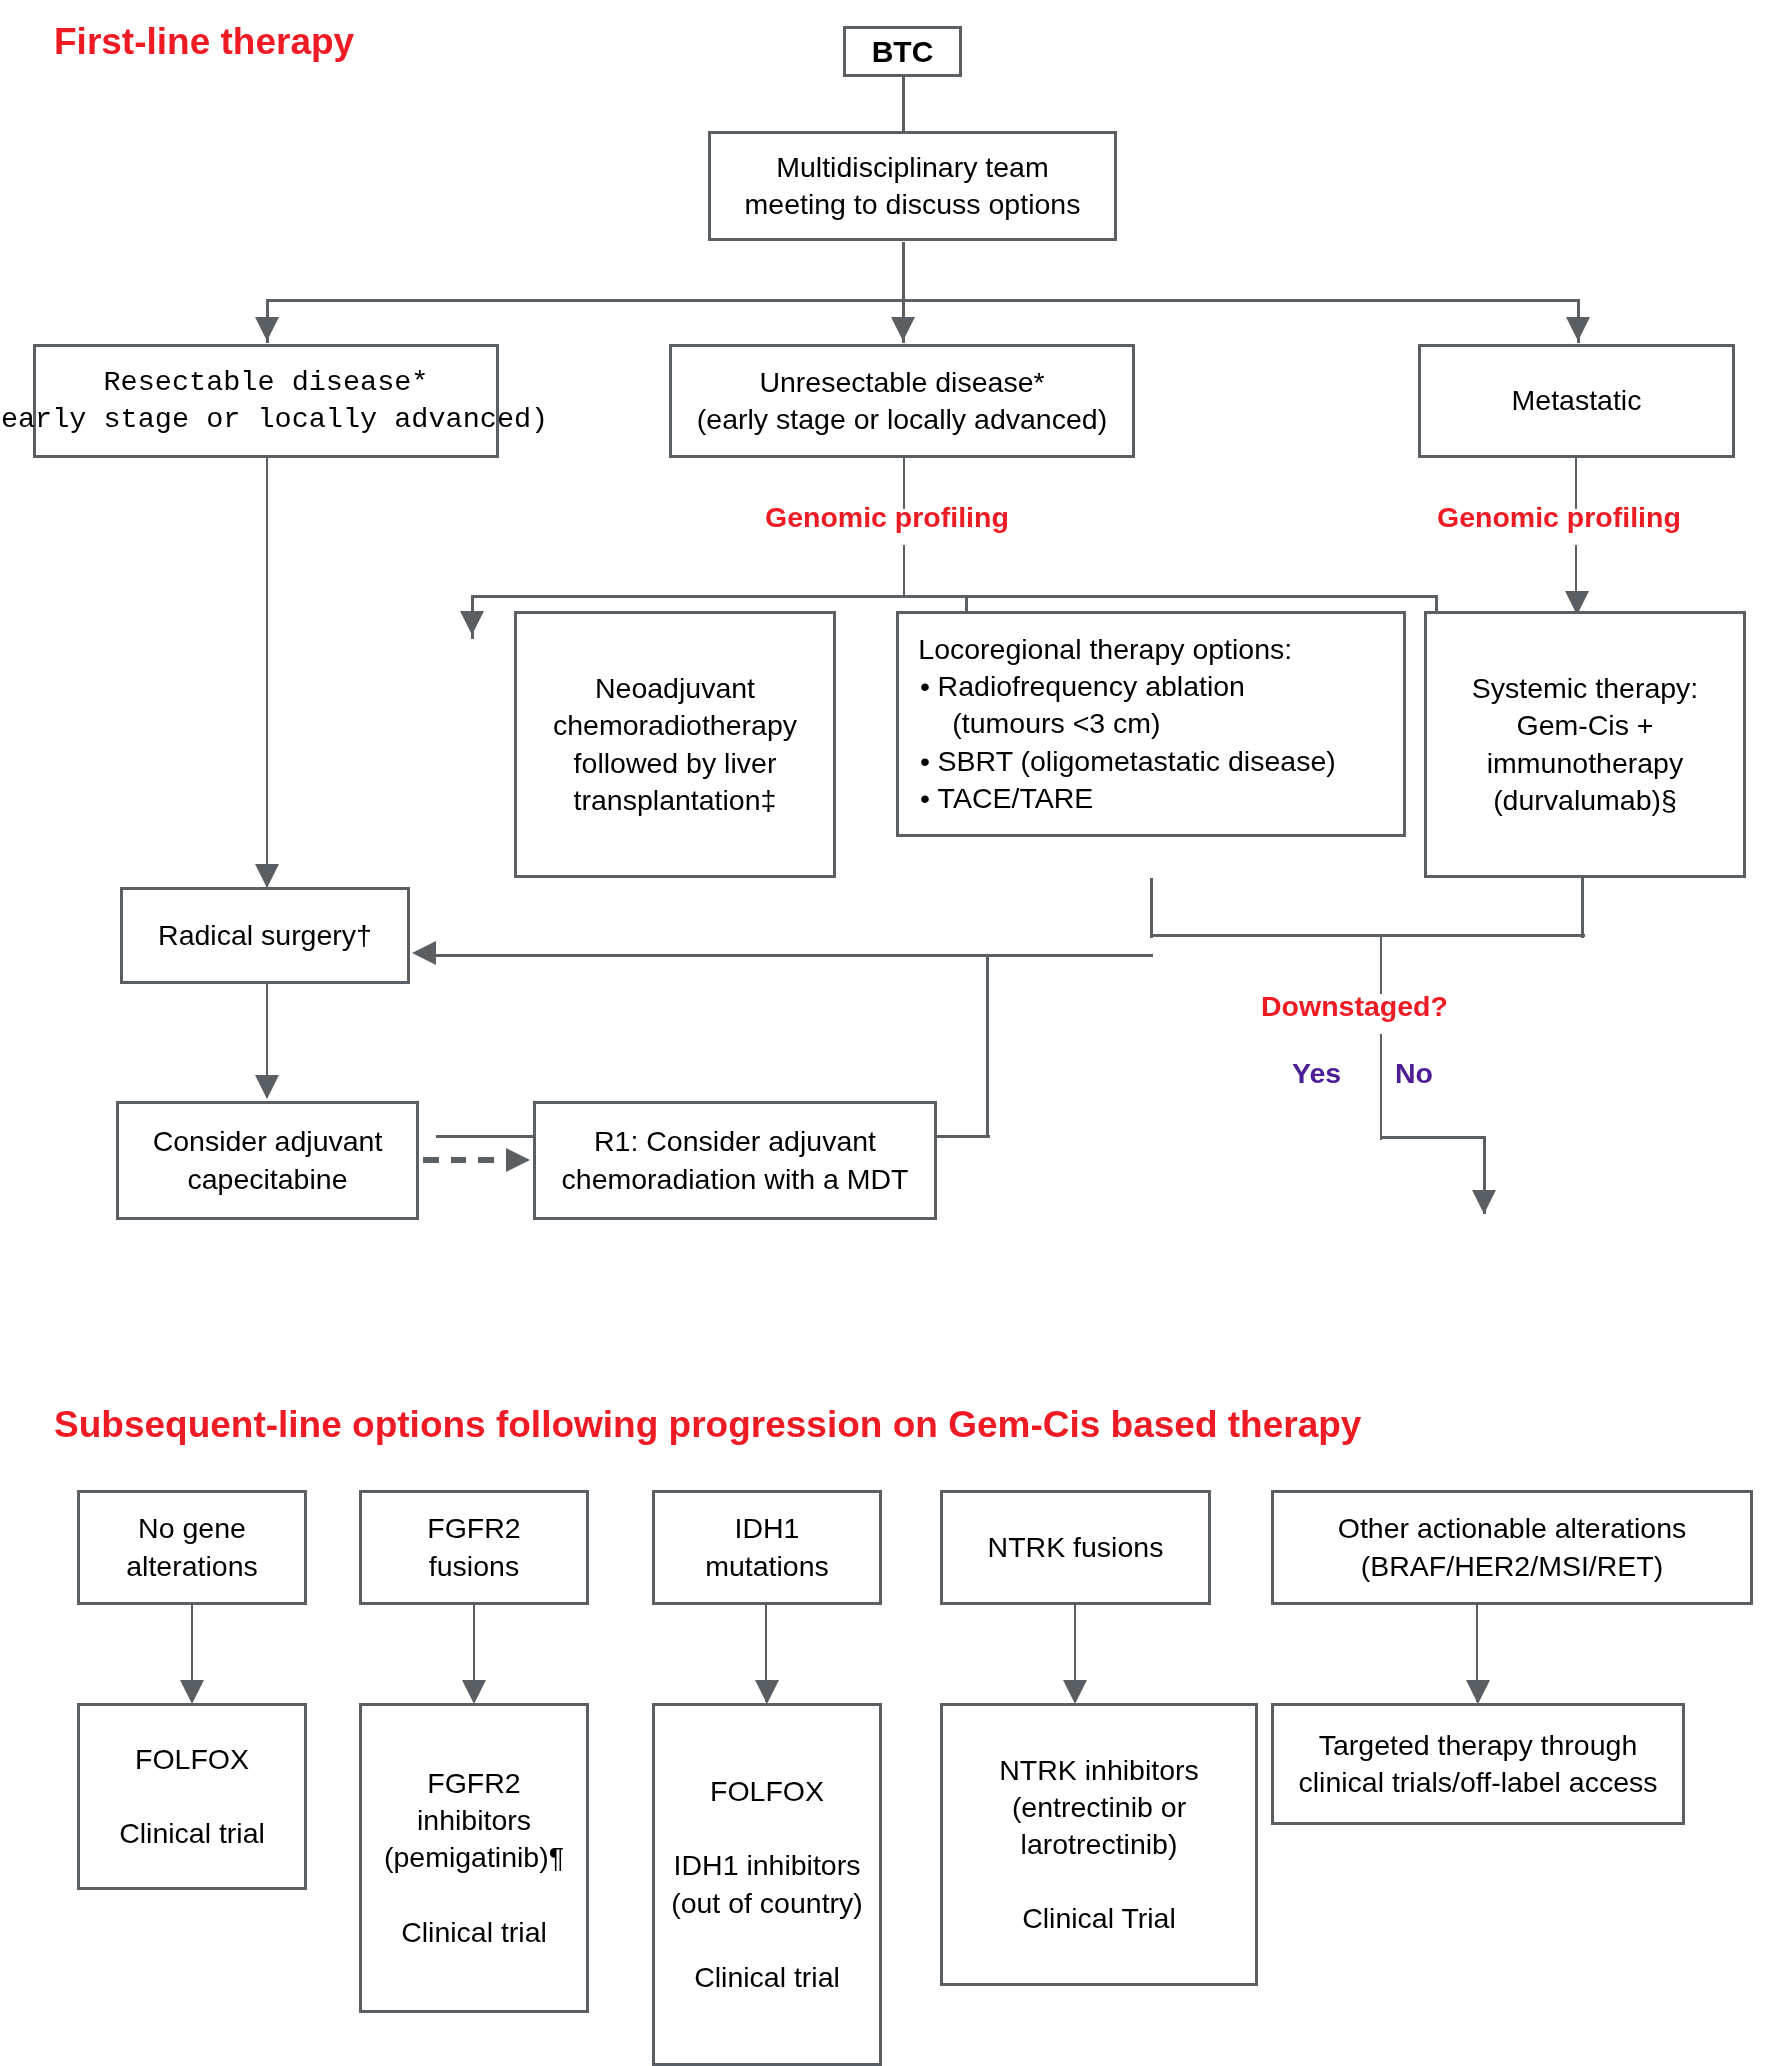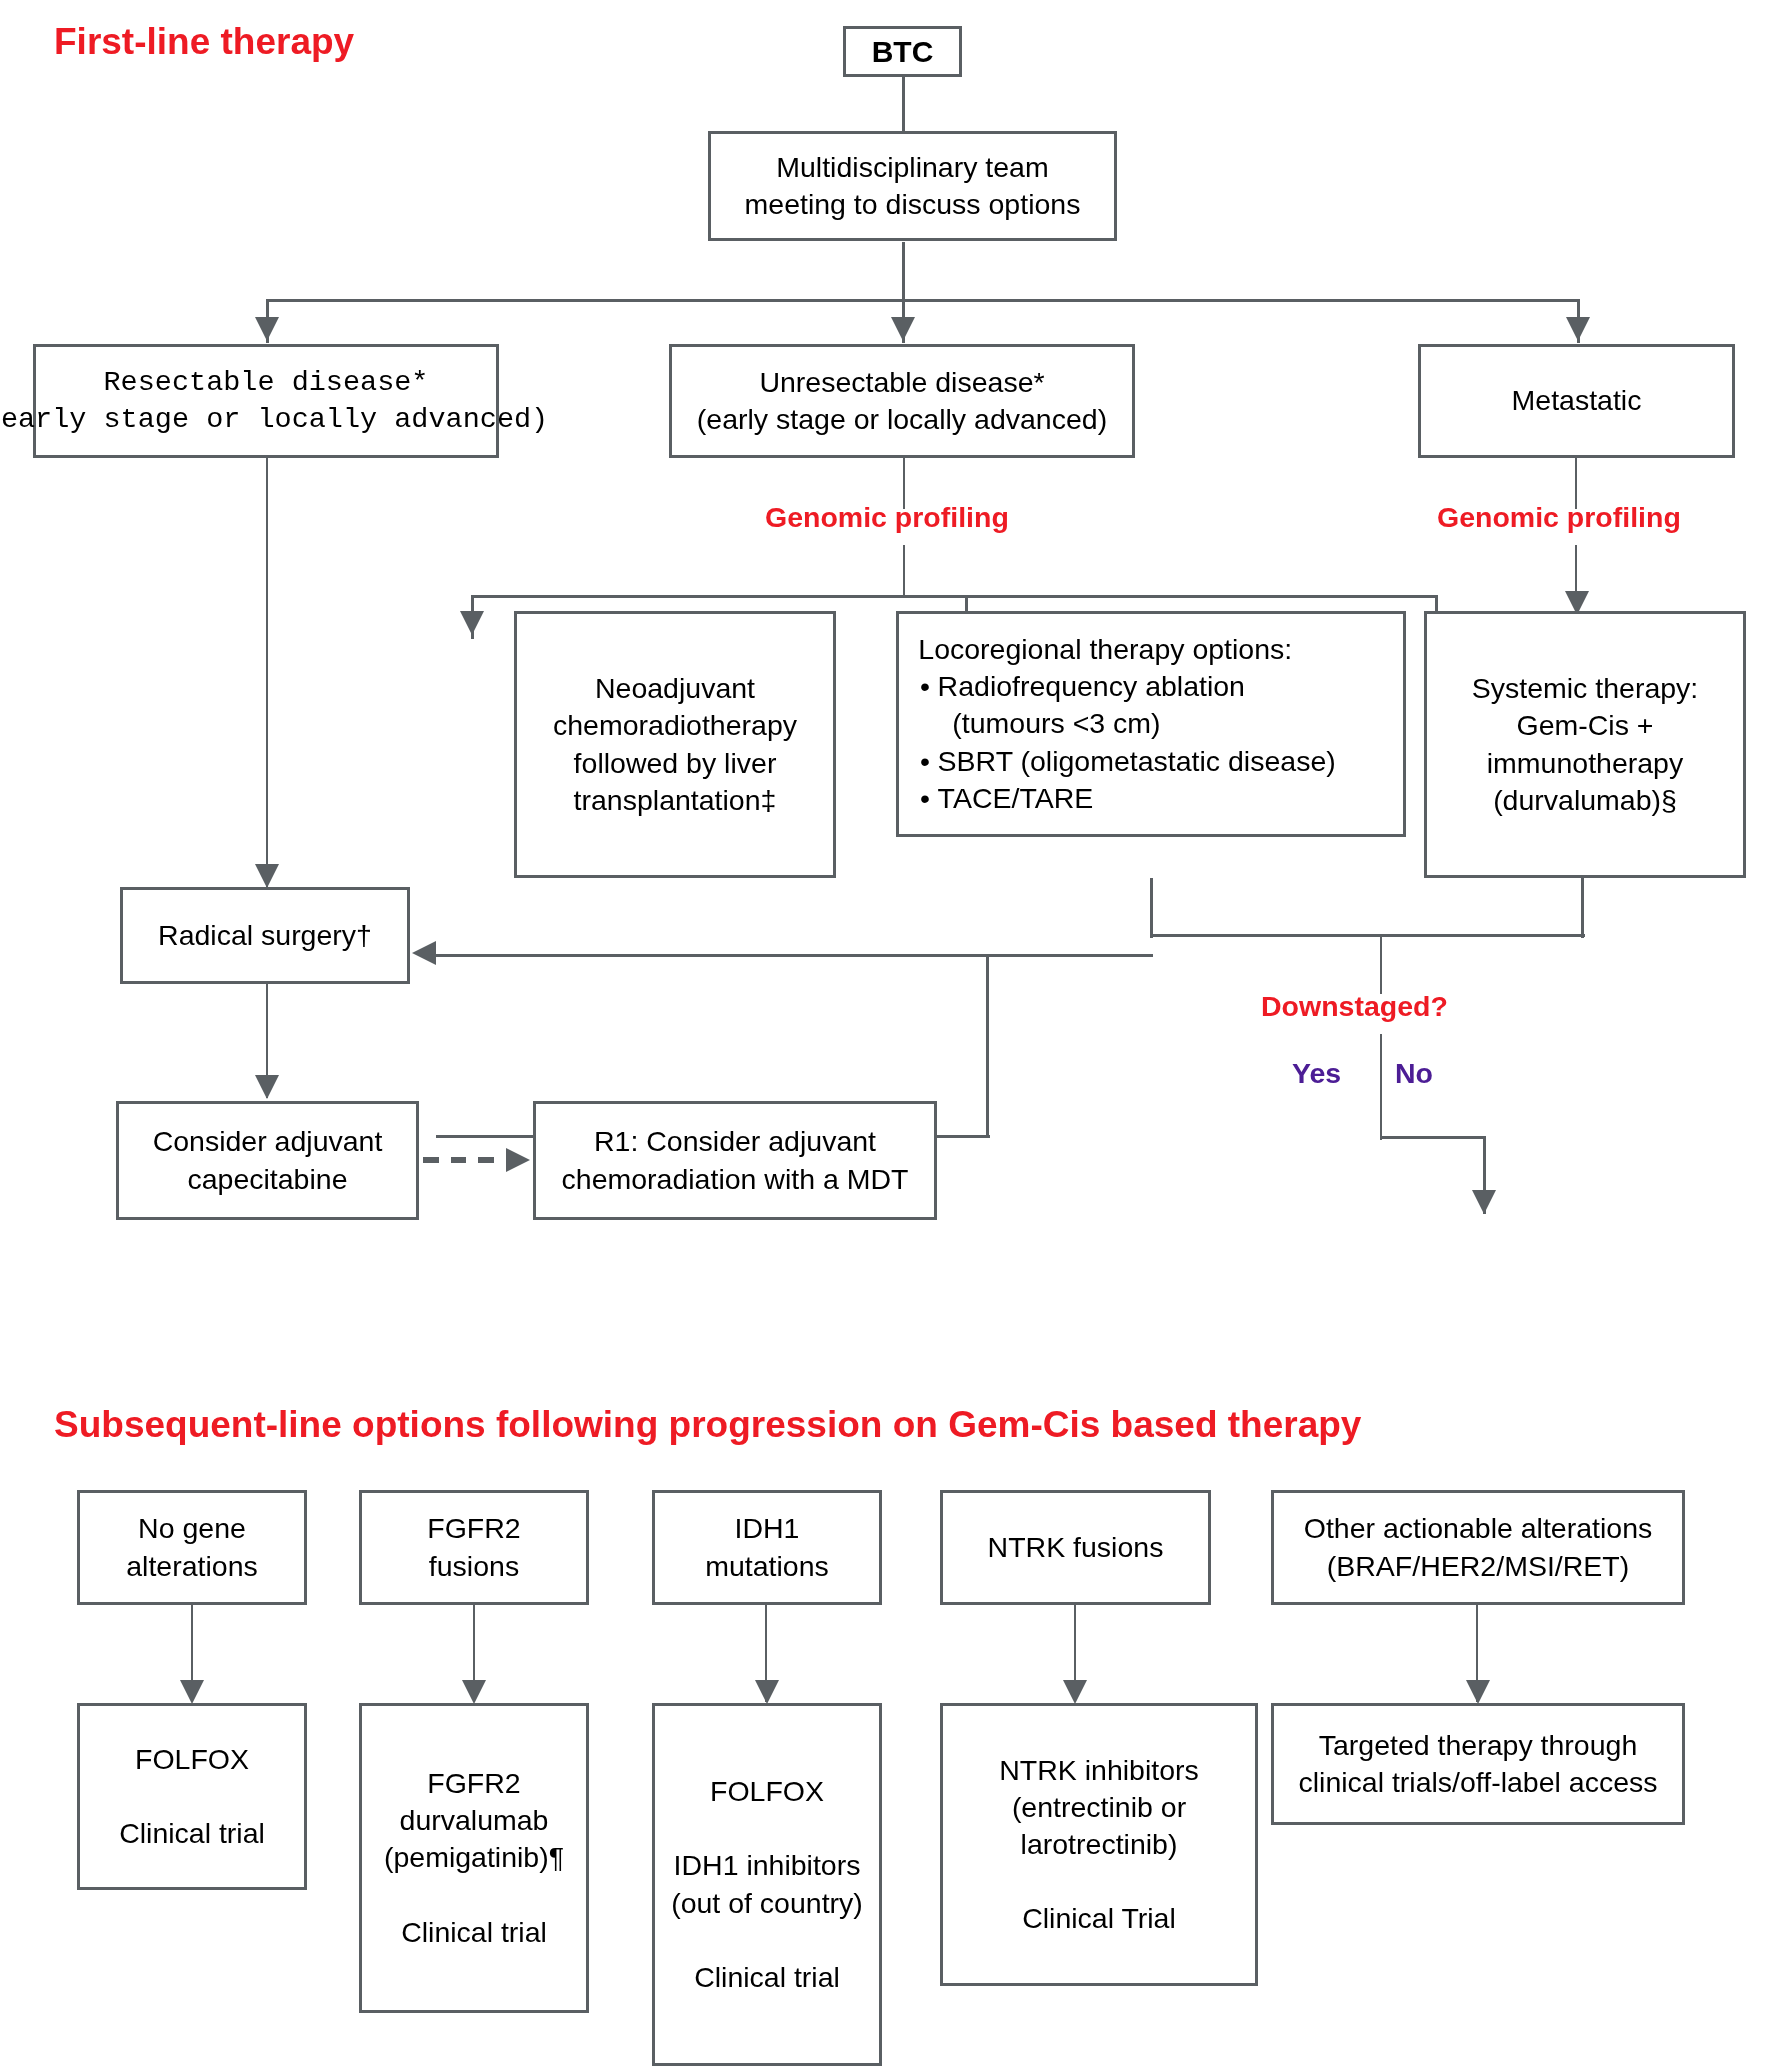--- a/index.html
+++ b/index.html
@@ -247,21 +247,21 @@
 
   <div class="node" style="left:652px;top:1490px;width:230px;height:115px;">
     <span class="ln">IDH1</span>
     <span class="ln">mutations</span>
   </div>
 
   <div class="node" style="left:940px;top:1490px;width:271px;height:115px;">
     <span class="ln">NTRK fusions</span>
   </div>
 
-  <div class="node" style="left:1271px;top:1490px;width:414px;height:115px;">
+  <div class="node" style="left:1271px;top:1490px;width:482px;height:115px;">
     <span class="ln">Other actionable alterations</span>
     <span class="ln">(BRAF/HER2/MSI/RET)</span>
   </div>
 
   <div class="seg v thin" style="left:191px;top:1605px;width:2.3px;height:97px;"></div>
   <div class="arrow-down" style="left:180px;top:1680px;"></div>
 
   <div class="seg v thin" style="left:473px;top:1605px;width:2.3px;height:97px;"></div>
   <div class="arrow-down" style="left:462px;top:1680px;"></div>
 
@@ -275,21 +275,21 @@
   <div class="arrow-down" style="left:1466px;top:1680px;"></div>
 
   <div class="node" style="left:77px;top:1703px;width:230px;height:187px;">
     <span class="ln">FOLFOX</span>
     <span class="ln">&nbsp;</span>
     <span class="ln">Clinical trial</span>
   </div>
 
   <div class="node" style="left:359px;top:1703px;width:230px;height:310px;">
     <span class="ln">FGFR2</span>
-    <span class="ln">durvalumab</span>
+    <span class="ln">inhibitors</span>
     <span class="ln">(pemigatinib)¶</span>
     <span class="ln">&nbsp;</span>
     <span class="ln">Clinical trial</span>
   </div>
 
   <div class="node" style="left:652px;top:1703px;width:230px;height:363px;">
     <span class="ln">FOLFOX</span>
     <span class="ln">&nbsp;</span>
     <span class="ln">IDH1 inhibitors</span>
     <span class="ln">(out of country)</span>

